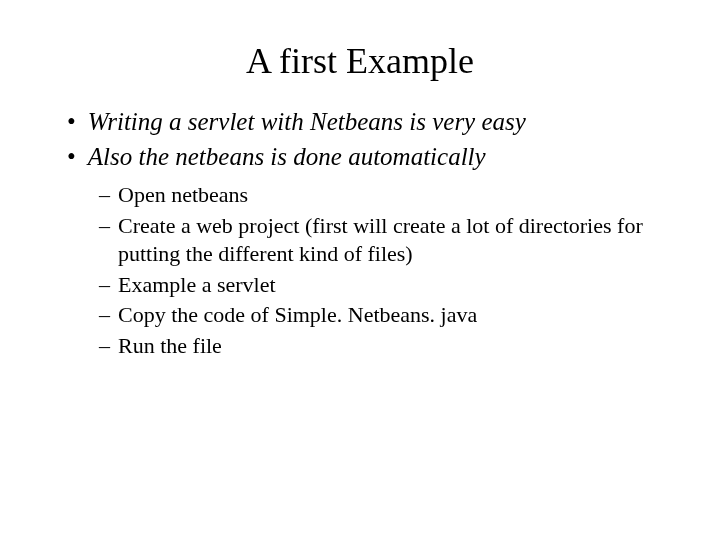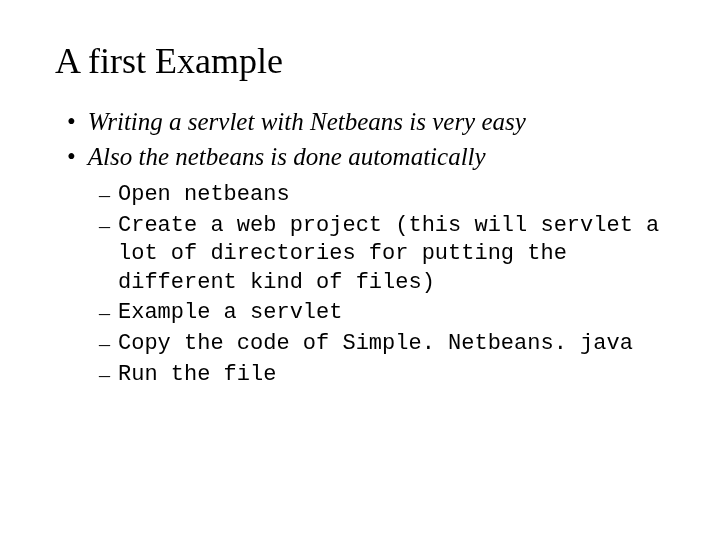--- a/index.html
+++ b/index.html
@@ -9,20 +9,21 @@
     }
     body {
       width: 720px;
       height: 540px;
       background: #ffffff;
       font-family: "Times New Roman", Times, serif;
       color: #000000;
       padding: 40px 55px 0 55px;
     }
     .title {
+      text-align: center;
       font-size: 36px;
       font-weight: normal;
       margin-bottom: 24px;
     }
     .bullet-list {
       list-style: none;
       padding-left: 12px;
     }
     .bullet-item {
       font-size: 25px;
@@ -48,21 +49,20 @@
       line-height: 1.3;
       margin-bottom: 2px;
       display: flex;
     }
     .sub-item .marker {
       margin-right: 8px;
       flex-shrink: 0;
     }
     .sub-item .text {
       flex: 1;
-      font-family: Liberation Mono, monospace;
     }
   </style>
 </head>
 <body>
 
 <h1 class="title">A first Example</h1>
 
 <ul class="bullet-list">
   <li class="bullet-item">
     <span class="marker">•</span>
@@ -74,21 +74,21 @@
   </li>
 </ul>
 
 <ul class="sub-list">
   <li class="sub-item">
     <span class="marker">–</span>
     <span class="text">Open netbeans</span>
   </li>
   <li class="sub-item">
     <span class="marker">–</span>
-    <span class="text">Create a web project (this will servlet a lot of directories for putting the different kind of files)</span>
+    <span class="text">Create a web project (first will create a lot of directories for putting the different kind of files)</span>
   </li>
   <li class="sub-item">
     <span class="marker">–</span>
     <span class="text">Example a servlet</span>
   </li>
   <li class="sub-item">
     <span class="marker">–</span>
     <span class="text">Copy the code of Simple. Netbeans. java</span>
   </li>
   <li class="sub-item">

